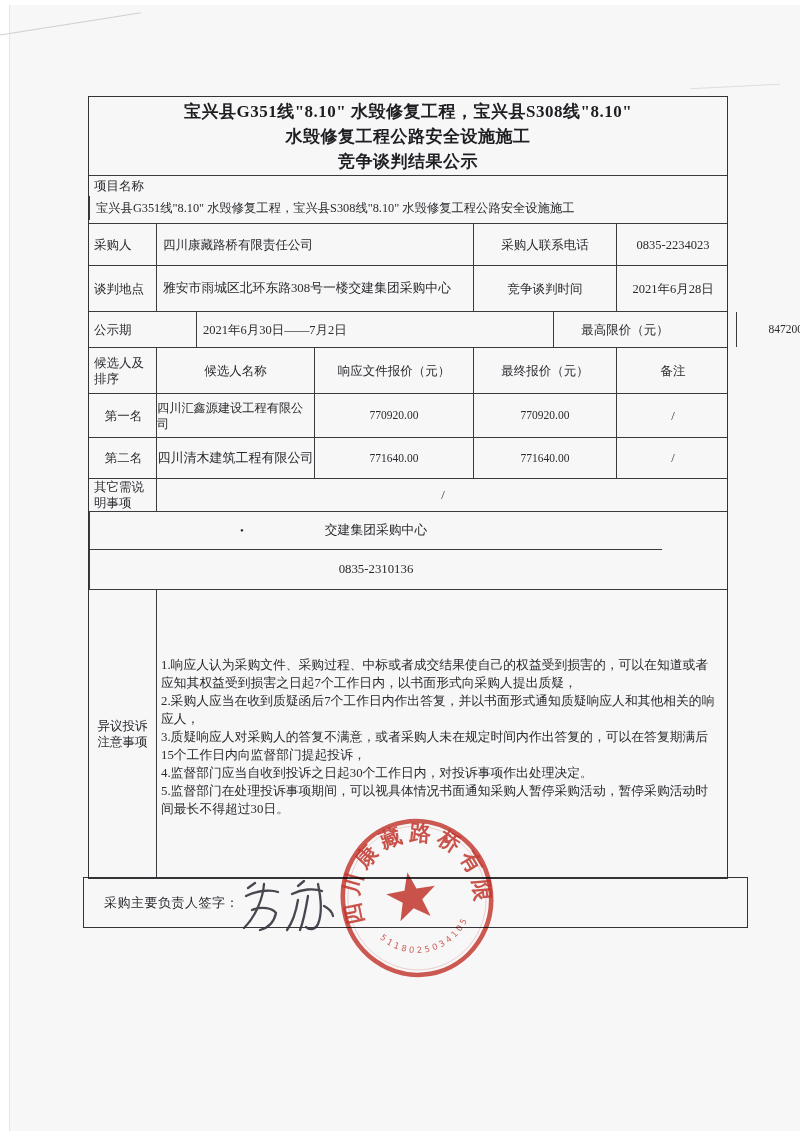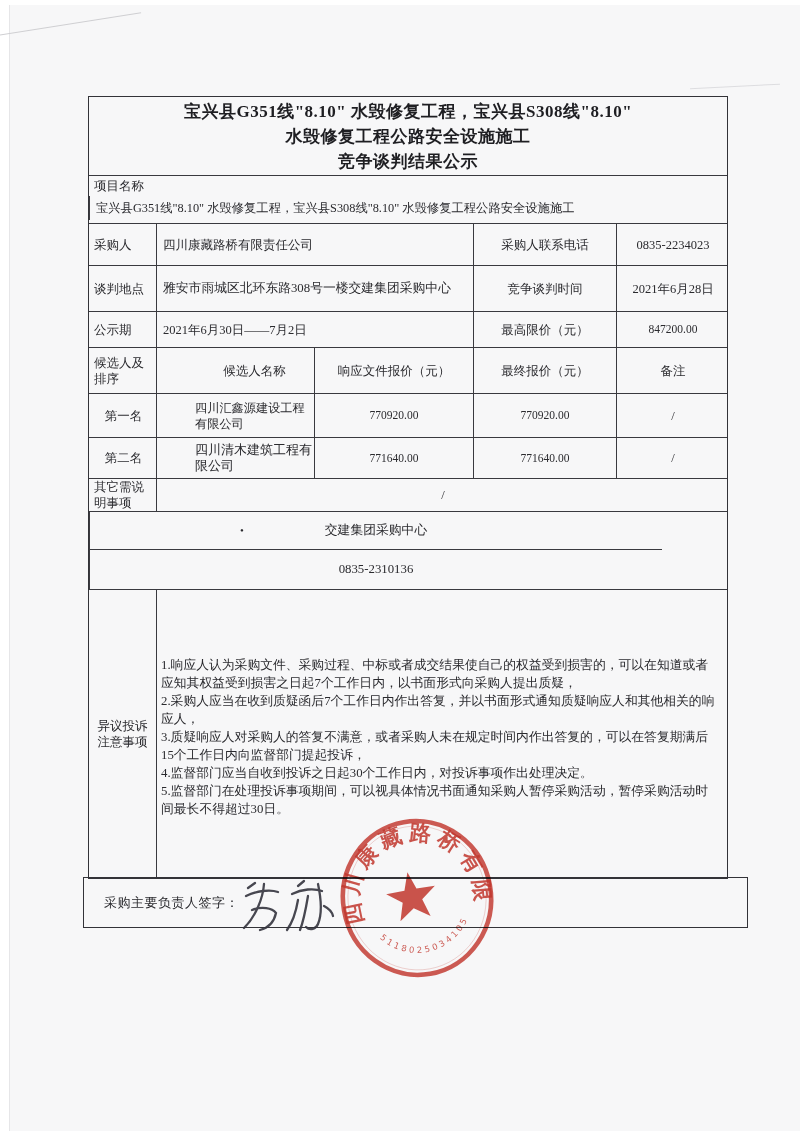--- a/index.html
+++ b/index.html
@@ -29,33 +29,33 @@
   .label-center{justify-content:center;text-align:center;padding:2px 3px;}
   .val-left{justify-content:flex-start;text-align:left;padding:3px 6px;}
   .fs12{font-size:12.5px;line-height:16px;}
   .fs11{font-size:11.5px;line-height:15px;}
 
   .title-row{height:78px;flex-direction:column;align-items:center;justify-content:center;display:flex;
     font-weight:700;font-size:17px;line-height:25px;letter-spacing:.5px;text-align:center;color:#1e1e22;}
   .row-project{height:48px;flex-direction:column;}
   .row-purchaser{height:42px;}
   .row-venue{height:46px;}
-  .row-publicity{height:36px;}
+  .row-publicity{height:36px;gap:40px;}
   .row-chead{height:46px;}
   .row-c1{height:44px;}
   .row-c2{height:41px;}
   .row-other{height:33px;}
   .row-supervision{height:78px;}
   .row-objection{height:289px;}
 
   .w-val{width:317px;flex:none;}
   .w-lab2{width:143px;flex:none;}
   .w-val2{width:113px;flex:none;}
   .w-wide{width:573px;flex:none;}
-  .w-cname{width:158px;flex:none;padding-left:38px;}
+  .w-cname{width:158px;flex:none;}
   .w-cresp{width:159px;flex:none;}
   .w-cfinal{width:143px;flex:none;}
   .w-cremark{width:113px;flex:none;}
 
   .sup-col{width:573px;flex:none;display:flex;flex-direction:column;border-left:1.4px solid #3a3a3f;box-sizing:border-box;}
   .sup-sub{position:relative;display:flex;align-items:center;justify-content:center;font-size:12.8px;box-sizing:border-box;}
   .sup-a{height:38px;border-bottom:1.4px solid #3a3a3f;}
   .sup-b{height:40px;text-align:right;}
   .sup-bullet{position:absolute;left:150px;top:50%;transform:translateY(-50%);font-size:11px;color:#2a2a2e;}
 

